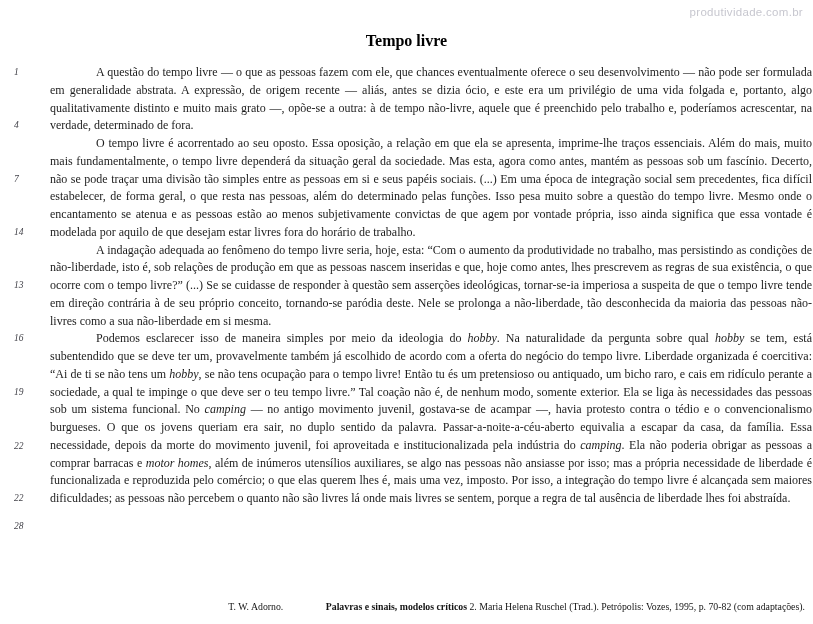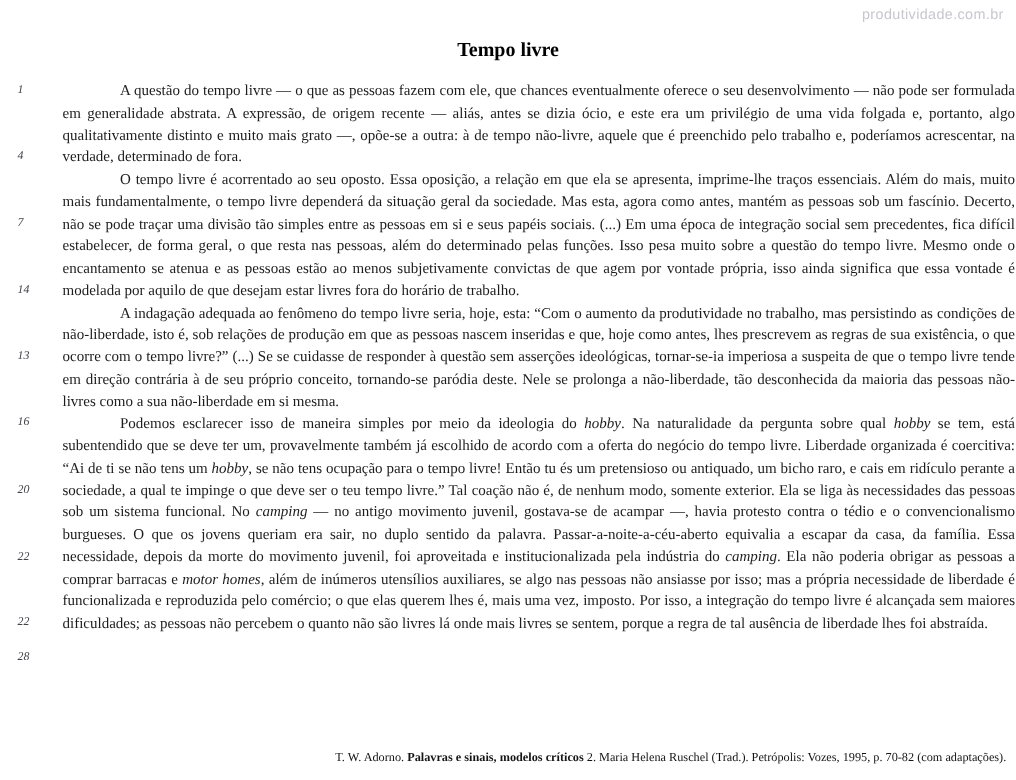--- a/index.html
+++ b/index.html
@@ -27,37 +27,37 @@
     position:absolute;top:64px;left:50px;width:762px;
     font-size:12px;line-height:17.75px;
   }
   .text-body p{
     margin:0;text-indent:46px;text-align:justify;
   }
   .citation{
     position:absolute;top:601px;right:8px;
     font-size:9.8px;color:#141414;white-space:nowrap;
   }
-  .citation .cit-bold{font-weight:bold;}
+  .citation .cit-bold{font-weight:bold;margin-left:40px;}
 </style>
 </head>
 <body>
 
 <div class="watermark">produtividade.com.br</div>
 
 <h1 class="doc-title">Tempo livre</h1>
 
 <div class="gutter">
     <div class="lnum" style="top: 4px;">1</div>
     <div class="lnum" style="top: 57.25px;">4</div>
     <div class="lnum" style="top: 110.5px;">7</div>
     <div class="lnum" style="top: 163.75px;">14</div>
     <div class="lnum" style="top: 217px; text-align: center;">13</div>
     <div class="lnum" style="top: 270.25px; font-style: italic;">16</div>
-    <div class="lnum" style="top: 323.5px;">20</div>
+    <div class="lnum" style="top: 323.5px;">19</div>
     <div class="lnum" style="top: 378px; font-style: italic;">22</div>
     <div class="lnum" style="top: 430px;">22</div>
     <div class="lnum" style="top: 458px; font-style: italic;">28</div>
   </div>
 
 <div class="text-body">
     <p>A questão do tempo livre — o que as pessoas fazem com ele, que chances eventualmente oferece o seu desenvolvimento — não pode ser formulada em generalidade abstrata. A expressão, de origem recente — aliás, antes se dizia ócio, e este era um privilégio de uma vida folgada e, portanto, algo qualitativamente distinto e muito mais grato —, opõe-se a outra: à de tempo não-livre, aquele que é preenchido pelo trabalho e, poderíamos acrescentar, na verdade, determinado de fora.</p>
     <p>O tempo livre é acorrentado ao seu oposto. Essa oposição, a relação em que ela se apresenta, imprime-lhe traços essenciais. Além do mais, muito mais fundamentalmente, o tempo livre dependerá da situação geral da sociedade. Mas esta, agora como antes, mantém as pessoas sob um fascínio. Decerto, não se pode traçar uma divisão tão simples entre as pessoas em si e seus papéis sociais. (...) Em uma época de integração social sem precedentes, fica difícil estabelecer, de forma geral, o que resta nas pessoas, além do determinado pelas funções. Isso pesa muito sobre a questão do tempo livre. Mesmo onde o encantamento se atenua e as pessoas estão ao menos subjetivamente convictas de que agem por vontade própria, isso ainda significa que essa vontade é modelada por aquilo de que desejam estar livres fora do horário de trabalho.</p>
     <p>A indagação adequada ao fenômeno do tempo livre seria, hoje, esta: “Com o aumento da produtividade no trabalho, mas persistindo as condições de não-liberdade, isto é, sob relações de produção em que as pessoas nascem inseridas e que, hoje como antes, lhes prescrevem as regras de sua existência, o que ocorre com o tempo livre?” (...) Se se cuidasse de responder à questão sem asserções ideológicas, tornar-se-ia imperiosa a suspeita de que o tempo livre tende em direção contrária à de seu próprio conceito, tornando-se paródia deste. Nele se prolonga a não-liberdade, tão desconhecida da maioria das pessoas não-livres como a sua não-liberdade em si mesma.</p>
     <p>Podemos esclarecer isso de maneira simples por meio da ideologia do <i>hobby</i>. Na naturalidade da pergunta sobre qual <i>hobby</i> se tem, está subentendido que se deve ter um, provavelmente também já escolhido de acordo com a oferta do negócio do tempo livre. Liberdade organizada é coercitiva: “Ai de ti se não tens um <i>hobby</i>, se não tens ocupação para o tempo livre! Então tu és um pretensioso ou antiquado, um bicho raro, e cais em ridículo perante a sociedade, a qual te impinge o que deve ser o teu tempo livre.” Tal coação não é, de nenhum modo, somente exterior. Ela se liga às necessidades das pessoas sob um sistema funcional. No <i>camping</i> — no antigo movimento juvenil, gostava-se de acampar —, havia protesto contra o tédio e o convencionalismo burgueses. O que os jovens queriam era sair, no duplo sentido da palavra. Passar-a-noite-a-céu-aberto equivalia a escapar da casa, da família. Essa necessidade, depois da morte do movimento juvenil, foi aproveitada e institucionalizada pela indústria do <i>camping</i>. Ela não poderia obrigar as pessoas a comprar barracas e <i>motor homes</i>, além de inúmeros utensílios auxiliares, se algo nas pessoas não ansiasse por isso; mas a própria necessidade de liberdade é funcionalizada e reproduzida pelo comércio; o que elas querem lhes é, mais uma vez, imposto. Por isso, a integração do tempo livre é alcançada sem maiores dificuldades; as pessoas não percebem o quanto não são livres lá onde mais livres se sentem, porque a regra de tal ausência de liberdade lhes foi abstraída.</p>

